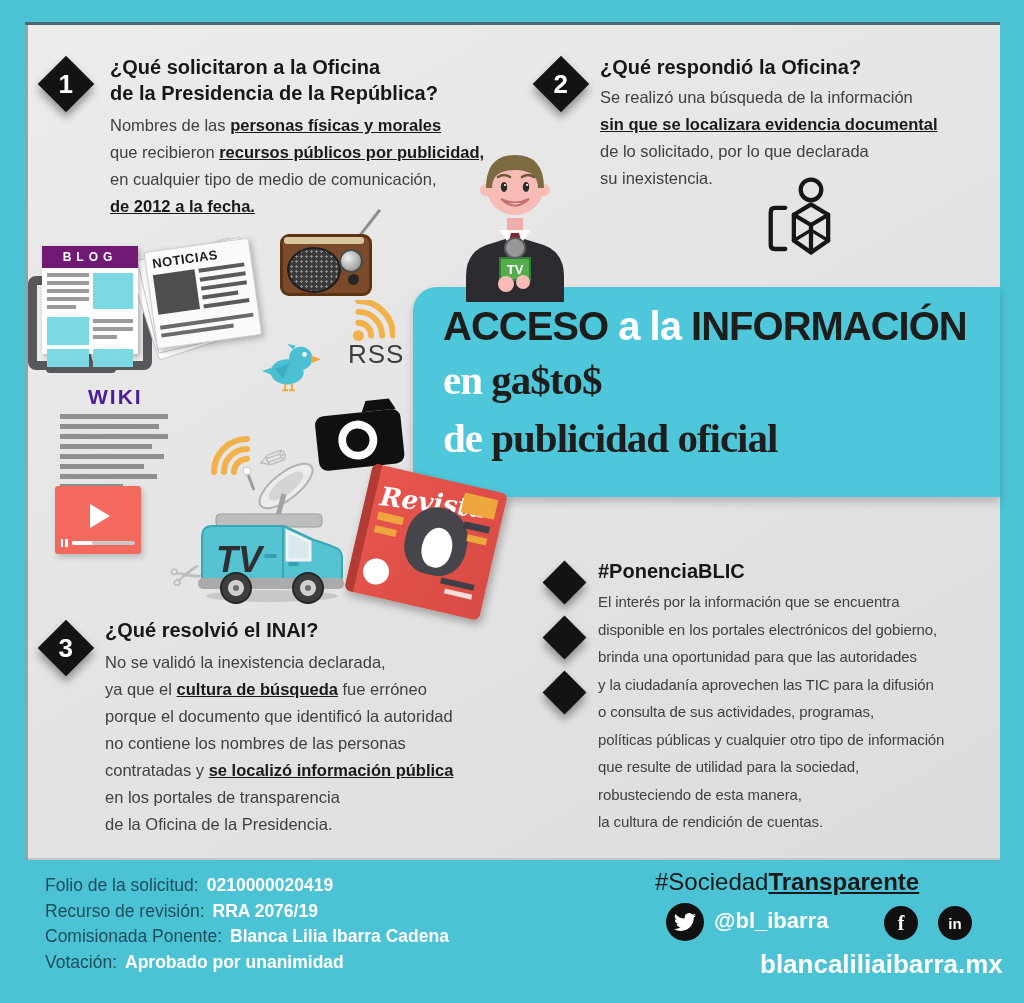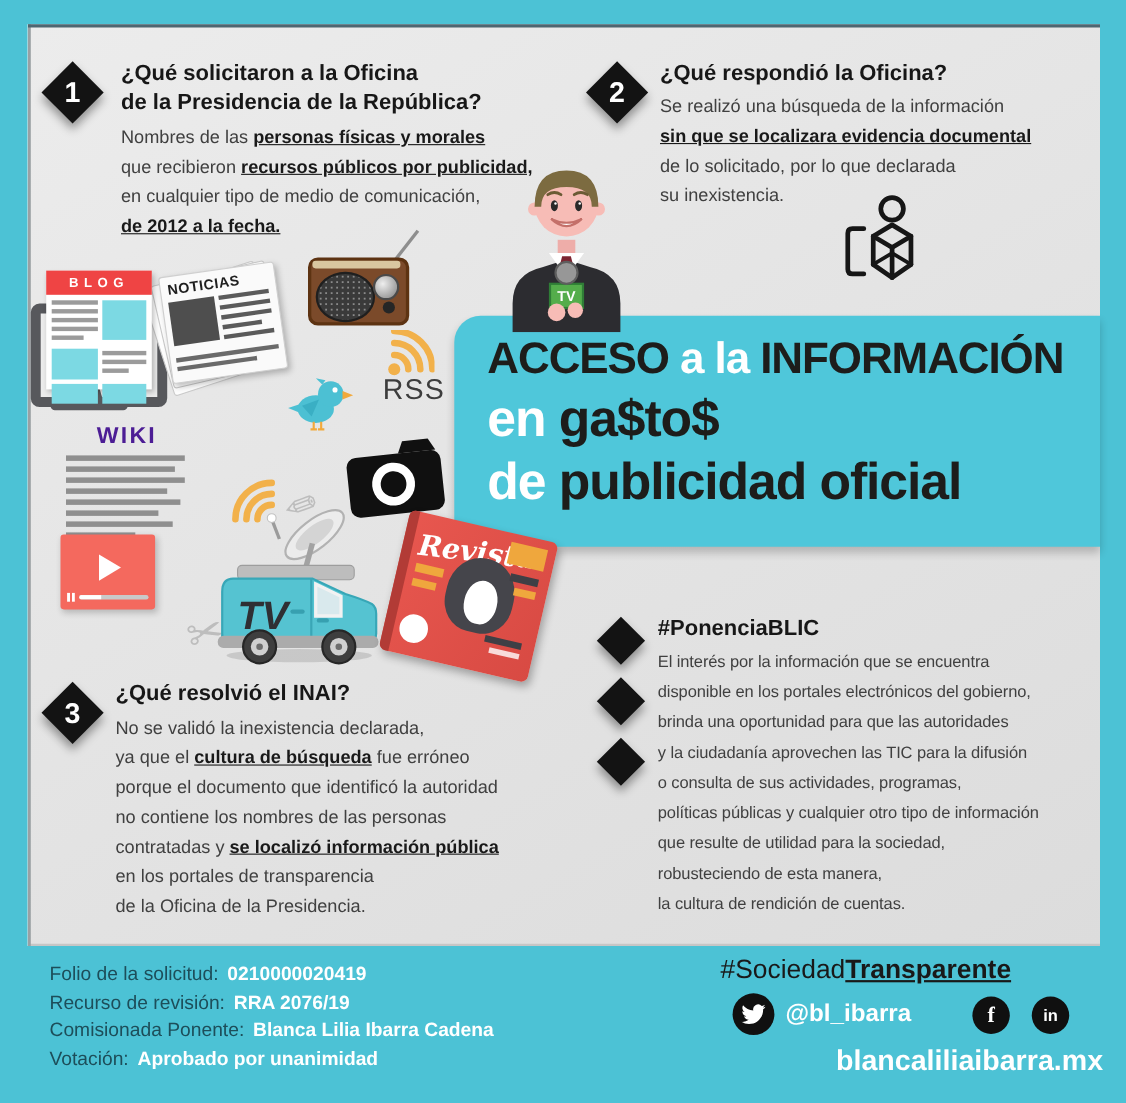--- a/index.html
+++ b/index.html
@@ -18,42 +18,42 @@
   .h{position:absolute;font-weight:bold;color:#171717;font-size:20px;line-height:26px;white-space:nowrap;}
   .bodytext{position:absolute;color:#404040;font-size:16.5px;line-height:27px;}
   .bodytext div{white-space:nowrap;}
   .bodytext .b, .rich .b{font-weight:bold;color:#191919;text-decoration:underline;}
   .ponencia-body{font-size:15px;line-height:27.5px;letter-spacing:-0.1px;}
   
   .banner{position:absolute;left:413px;top:287px;width:587px;height:210px;background:#4fc7da;
           border-radius:24px 0 0 24px;box-shadow:0 5px 8px rgba(0,0,0,.2);padding:14px 0 0 30px;box-sizing:border-box;}
   .banner .line{font-weight:800;color:#1d1d1b;white-space:nowrap;}
   .banner .l1{font-size:40px;line-height:50px;letter-spacing:-1px;}
-  .banner .l2,.banner .l3{font-size:47px;line-height:58px;letter-spacing:-1px;}
+  .banner .l2,.banner .l3{font-size:41px;line-height:58px;letter-spacing:-1px;font-family:Liberation Serif, serif;}
   .banner .w{color:#ffffff;}
   
   .inai{position:absolute;left:763px;top:176px;display:flex;align-items:flex-end;gap:10px;}
   .inai .word{font-size:76px;font-weight:bold;letter-spacing:-4px;color:#161616;line-height:84px;}
   
   .footer-left{position:absolute;left:45px;top:873px;}
   .frow{display:flex;gap:8px;font-size:17.5px;line-height:25.5px;white-space:nowrap;}
   .frow .lab{color:#1d4e5a;}
   .frow .val{color:#fff;font-weight:bold;}
   .hashtag{position:absolute;left:655px;top:868px;font-size:24px;color:#191919;white-space:nowrap;}
   .hashtag .b{font-weight:bold;}
   .social-circle{position:absolute;border-radius:50%;background:#101010;display:flex;align-items:center;justify-content:center;}
   .handle{position:absolute;left:714px;top:908px;color:#fff;font-weight:bold;font-size:22px;}
   .website{position:absolute;left:760px;top:949px;color:#fff;font-weight:bold;font-size:26px;}
   .fb-glyph{color:#fff;font-weight:bold;font-size:20px;font-family:"Liberation Serif",serif;}
   .li-glyph{color:#fff;font-weight:bold;font-size:15px;}
   
   .blog{position:absolute;left:28px;top:246px;width:130px;height:150px;}
   .blog-frame{position:absolute;left:0;top:30px;width:106px;height:76px;border:9px solid #57585c;border-radius:8px;background:#ececec;}
   .blog-page{position:absolute;left:14px;top:0;width:96px;height:108px;background:#fff;box-shadow:2px 3px 5px rgba(0,0,0,.25);z-index:2;}
-  .blog-head{height:22px;background:#ef4444;color:#fff;font-weight:bold;font-size:12px;letter-spacing:5px;line-height:22px;text-align:center;}
+  .blog-head{height:22px;background:#701a75;color:#fff;font-weight:bold;font-size:12px;letter-spacing:5px;line-height:22px;text-align:center;}
   .blog-grid{padding:5px;display:grid;grid-template-columns:42px 1fr;gap:4px;}
   .stripes .s{height:4px;background:#9b9b9b;margin:0 0 4px 0;}
   .tealbox{background:#7cd9e3;}
   .blog-stand{position:absolute;left:40px;top:106px;width:26px;height:13px;background:#57585c;clip-path:polygon(15% 0,85% 0,100% 100%,0 100%);}
   .blog-base{position:absolute;left:18px;top:119px;width:70px;height:8px;background:#57585c;border-radius:4px;}
   
   .news{position:absolute;left:150px;top:244px;width:112px;height:100px;transform:rotate(-8deg);}
   .news-sheet{position:absolute;background:#fdfdfd;border:1px solid #c9c9c9;width:104px;height:94px;border-radius:3px;}
   .news .p1{transform:rotate(-10deg);left:-9px;top:5px;}
   .news .p2{transform:rotate(-5deg);left:-4px;top:2px;}

